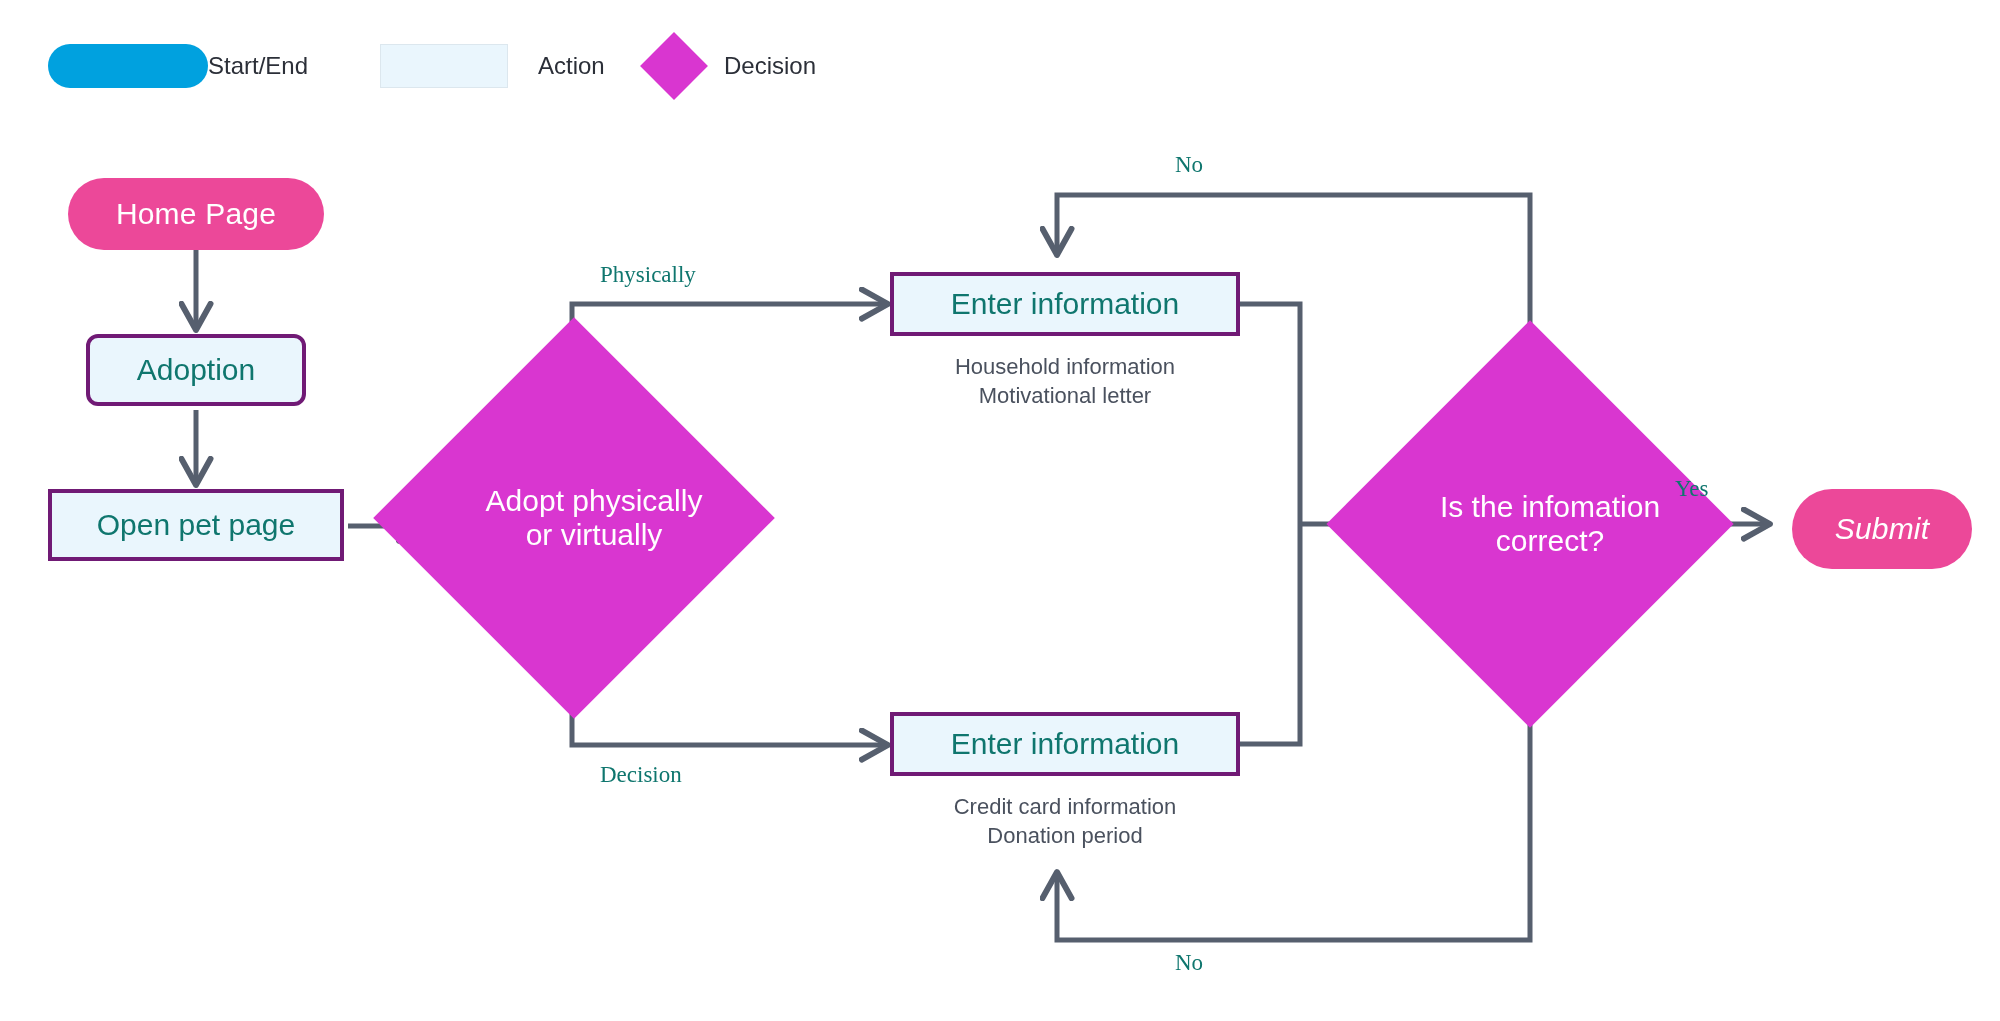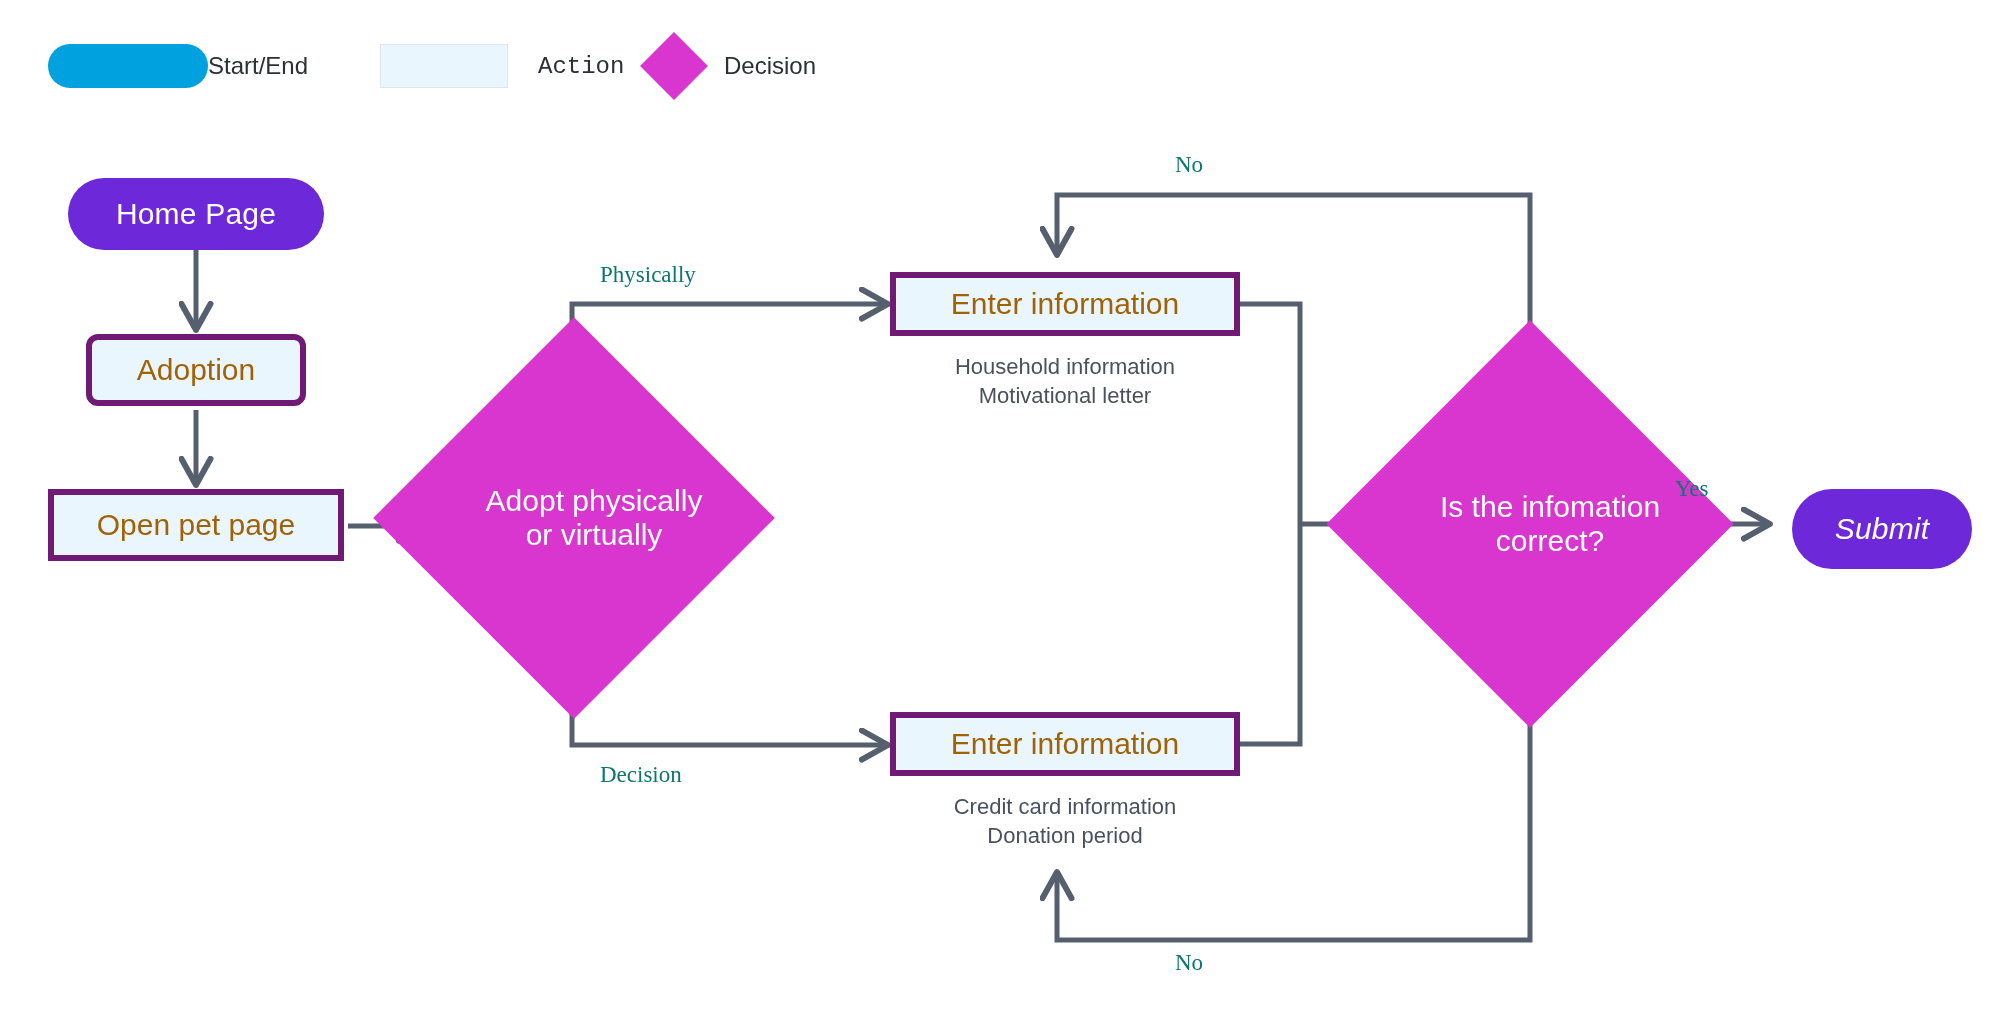--- a/index.html
+++ b/index.html
@@ -71,30 +71,30 @@
   
   .node {
     position: absolute;
     box-sizing: border-box;
     display: flex;
     align-items: center;
     justify-content: center;
     text-align: center;
   }
   .node-start {
-    background: #6d28d9;
+    background: #ec4899;
     color: #ffffff;
     border-radius: 999px;
     font-size: 30px;
     letter-spacing: 0.2px;
   }
   .node-action {
     background: #EAF6FD;
-    border: 6px solid #701a75;
-    color: #a16207;
+    border: 4px solid #701a75;
+    color: #0f766e;
     font-size: 30px;
   }
   .node-decision {
     background: transparent;
   }
   .diamond-shape {
     position: absolute;
     left: 0;
     top: 0;
     width: 100%;
@@ -167,21 +167,21 @@
       <path d="M 1530 422 L 1530 195 L 1057 195 L 1057 255" marker-end="url(#arrow)"></path>
 
       <path d="M 1530 626 L 1530 940 L 1057 940 L 1057 872" marker-end="url(#arrow)"></path>
     </g>
   </svg>
 
   <div class="legend-item" style="left:48px; top:44px;">
     <div class="swatch-pill"></div>
     <span class="legend-label">Start/End</span>
   </div>
-  <div class="legend-item" style="left:380px; top:44px;font-family:Liberation Mono, monospace;">
+  <div class="legend-item" style="left:380px; top:44px;">
     <div class="swatch-rect"></div>
     <span class="legend-label" style="margin-left:30px;">Action</span>
   </div>
   <div class="legend-item" style="left:640px; top:32px;">
     <div class="swatch-diamond-wrap">
       <div class="swatch-diamond"></div>
     </div>
     <span class="legend-label" style="margin-left:16px;">Decision</span>
   </div>
 

